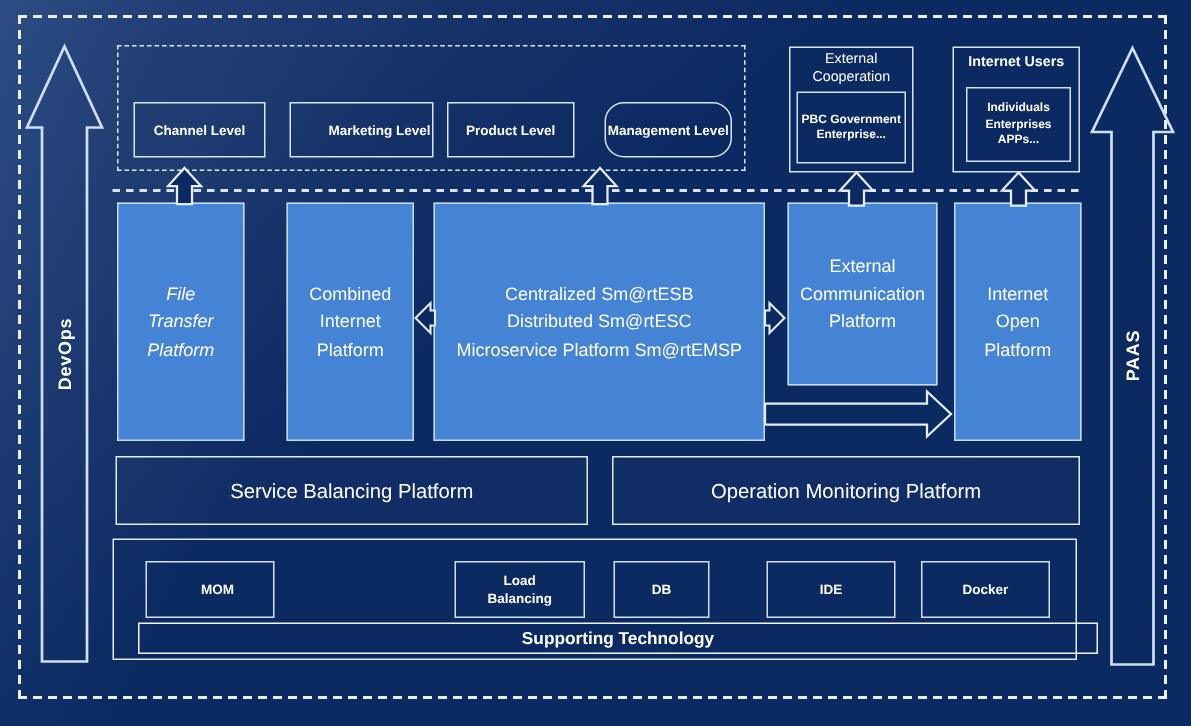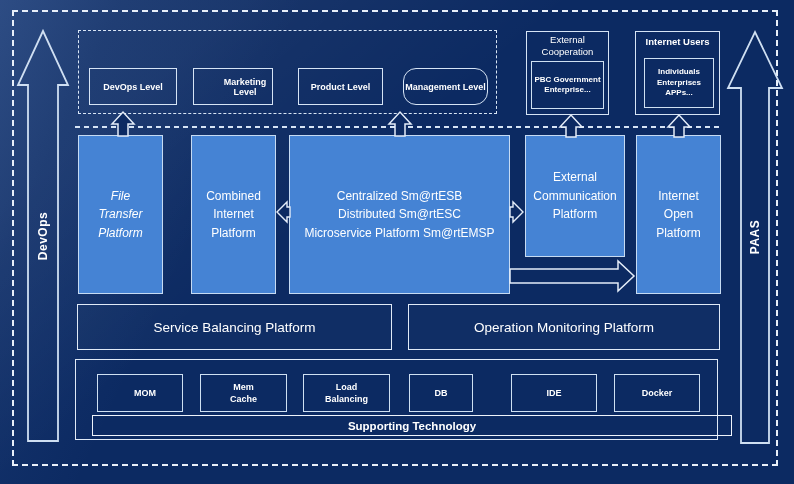--- a/index.html
+++ b/index.html
@@ -28,22 +28,22 @@
 </style>
 </head>
 <body>
 
 <div id="canvas">
 
   <div class="abs dash-outer" style="left:12px;top:10px;width:766px;height:456px;"></div>
 
   <div class="abs dash-inner" style="left:78px;top:30px;width:419px;height:84px;"></div>
 
-  <div class="abs box-dark flexc lvl" style="left:89px;top:68px;width:88px;height:37px;">DevOps Level</div>
-  <div class="abs box-dark flexc lvl" style="left:193px;top:68px;width:80px;height:37px;padding-left:24px;">Marketing Level</div>
+  <div class="abs box-dark flexc lvl" style="left:89px;top:68px;width:88px;height:37px;">Channel Level</div>
+  <div class="abs box-dark flexc lvl" style="left:193px;top:68px;width:96px;height:37px;padding-left:24px;">Marketing Level</div>
   <div class="abs box-dark flexc lvl" style="left:298px;top:68px;width:85px;height:37px;">Product Level</div>
   <div class="abs box-dark flexc lvl" style="left:403px;top:68px;width:85px;height:37px;border-radius:13px;">Management Level</div>
 
   <div class="abs box-dark" style="left:526px;top:31px;width:83px;height:84px;">
     <div class="abs pre" style="left:0;right:0;top:2px;text-align:center;font-size:9.5px;line-height:1.25;">External
 Cooperation</div>
     <div class="abs flexc pre" style="left:4px;right:4px;top:29px;bottom:5px;border:1px solid #cfe0f2;font-size:8px;font-weight:700;line-height:1.3;">PBC Government
 Enterprise...</div>
   </div>
 
@@ -69,22 +69,20 @@
   <div class="abs box-blue flexc plat pre" style="left:636px;top:135px;width:85px;height:159px;">Internet
 Open
 Platform</div>
 
   <div class="abs gov flexc" style="left:77px;top:304px;width:315px;height:46px;">Service Balancing Platform</div>
   <div class="abs gov flexc" style="left:408px;top:304px;width:312px;height:46px;">Operation Monitoring Platform</div>
 
   <div class="abs" style="left:75px;top:359px;width:643px;height:81px;border:1.6px solid #e0eaf7;"></div>
 
   <div class="abs tech flexc pre" style="left:97px;top:374px;width:86px;height:38px;padding-left:10px;">MOM</div>
-  <div class="abs tech flexc pre" style="left:200px;top:374px;width:87px;height:38px;">Mem
-Cache</div>
   <div class="abs tech flexc pre" style="left:303px;top:374px;width:87px;height:38px;">Load
 Balancing</div>
   <div class="abs tech flexc pre" style="left:409px;top:374px;width:64px;height:38px;">DB</div>
   <div class="abs tech flexc pre" style="left:511px;top:374px;width:86px;height:38px;">IDE</div>
   <div class="abs tech flexc pre" style="left:614px;top:374px;width:86px;height:38px;">Docker</div>
 
   <div class="abs flexc" style="left:92px;top:415px;width:640px;height:21px;border:1.2px solid #eef3fb;font-size:11.5px;font-weight:700;">Supporting Technology</div>
 
   <div class="abs flexc" style="left:13px;top:196px;width:60px;height:80px;">
     <span class="rot rail-label">DevOps</span>

